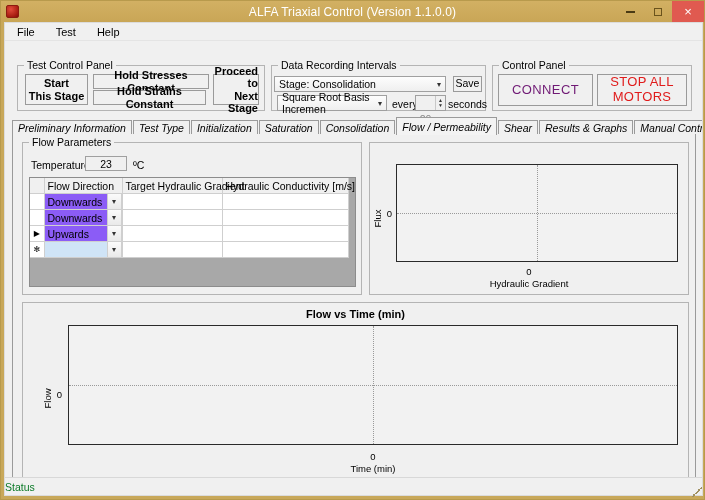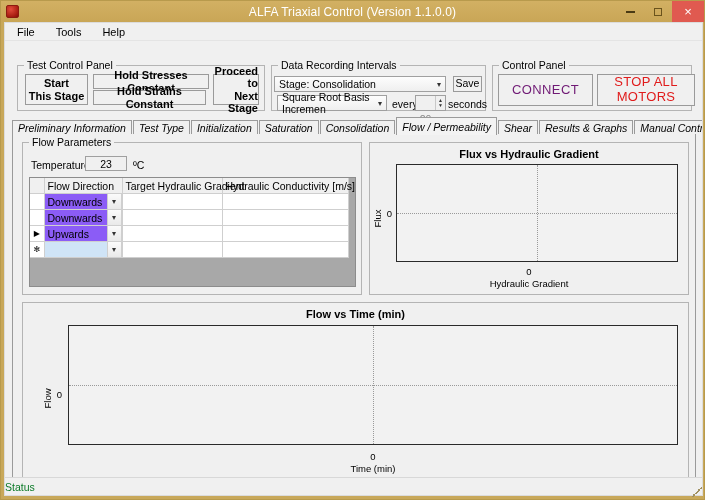--- a/index.html
+++ b/index.html
@@ -200,21 +200,21 @@
   }
 
   
   #grp-control { left: 487px; top: 42px; width: 200px; height: 46px; }
   #btn-connect {
     left: 5px; top: 8px; width: 95px; height: 32px;
     color: #0b8a28; font-size: 13px; font-weight: normal;
     letter-spacing: 0.4px;
   }
   #btn-stop {
-    left: 104px; top: 8px; width: 98px; height: 32px;
+    left: 104px; top: 8px; width: 90px; height: 32px;
     color: #e01b1b; font-size: 13px; font-weight: normal;
     line-height: 1.15; letter-spacing: 0.3px;
   }
 
   
   .tabstrip {
     position: absolute;
     left: 7px; top: 95px;
     width: 684px; height: 17px;
     display: flex;
@@ -456,21 +456,21 @@
           <span class="sq"></span>
         </div>
       <div class="win-btn close">×</div>
     </div>
   </div>
 
   <div class="client">
 
     <div class="menubar">
       <span class="menuitem">File</span>
-      <span class="menuitem">Tools</span>
+      <span class="menuitem">Test</span>
       <span class="menuitem">Help</span>
     </div>
 
     <div class="groupbox" id="grp-test">
       <span class="gb-title">Test Control Panel</span>
       <div class="btn" id="btn-start">
         <div>
           <div>Start</div>
           <div>This Stage</div>
         </div>
@@ -600,21 +600,20 @@
                   </td>
                   <td></td>
                   <td></td>
                 </tr>
               </tbody>
           </table>
         </div>
       </div>
 
       <div class="chartbox" id="chart-flux">
-        <div class="chart-title">Flux vs Hydraulic Gradient</div>
         <div class="plot">
           <div class="gridline-h" style="top:50%;"></div>
           <div class="gridline-v" style="left:50%;"></div>
         </div>
         <div class="ytick" style="left:10px; top:65px; width:12px;">0</div>
         <div class="xtick" style="left:0; right:0; top:123px;">0</div>
         <div class="ylabel" style="left:-8px; top:64px; width:30px;">Flux</div>
         <div class="xlabel" style="left:0; right:0; top:135px;">Hydraulic Gradient</div>
       </div>
 

